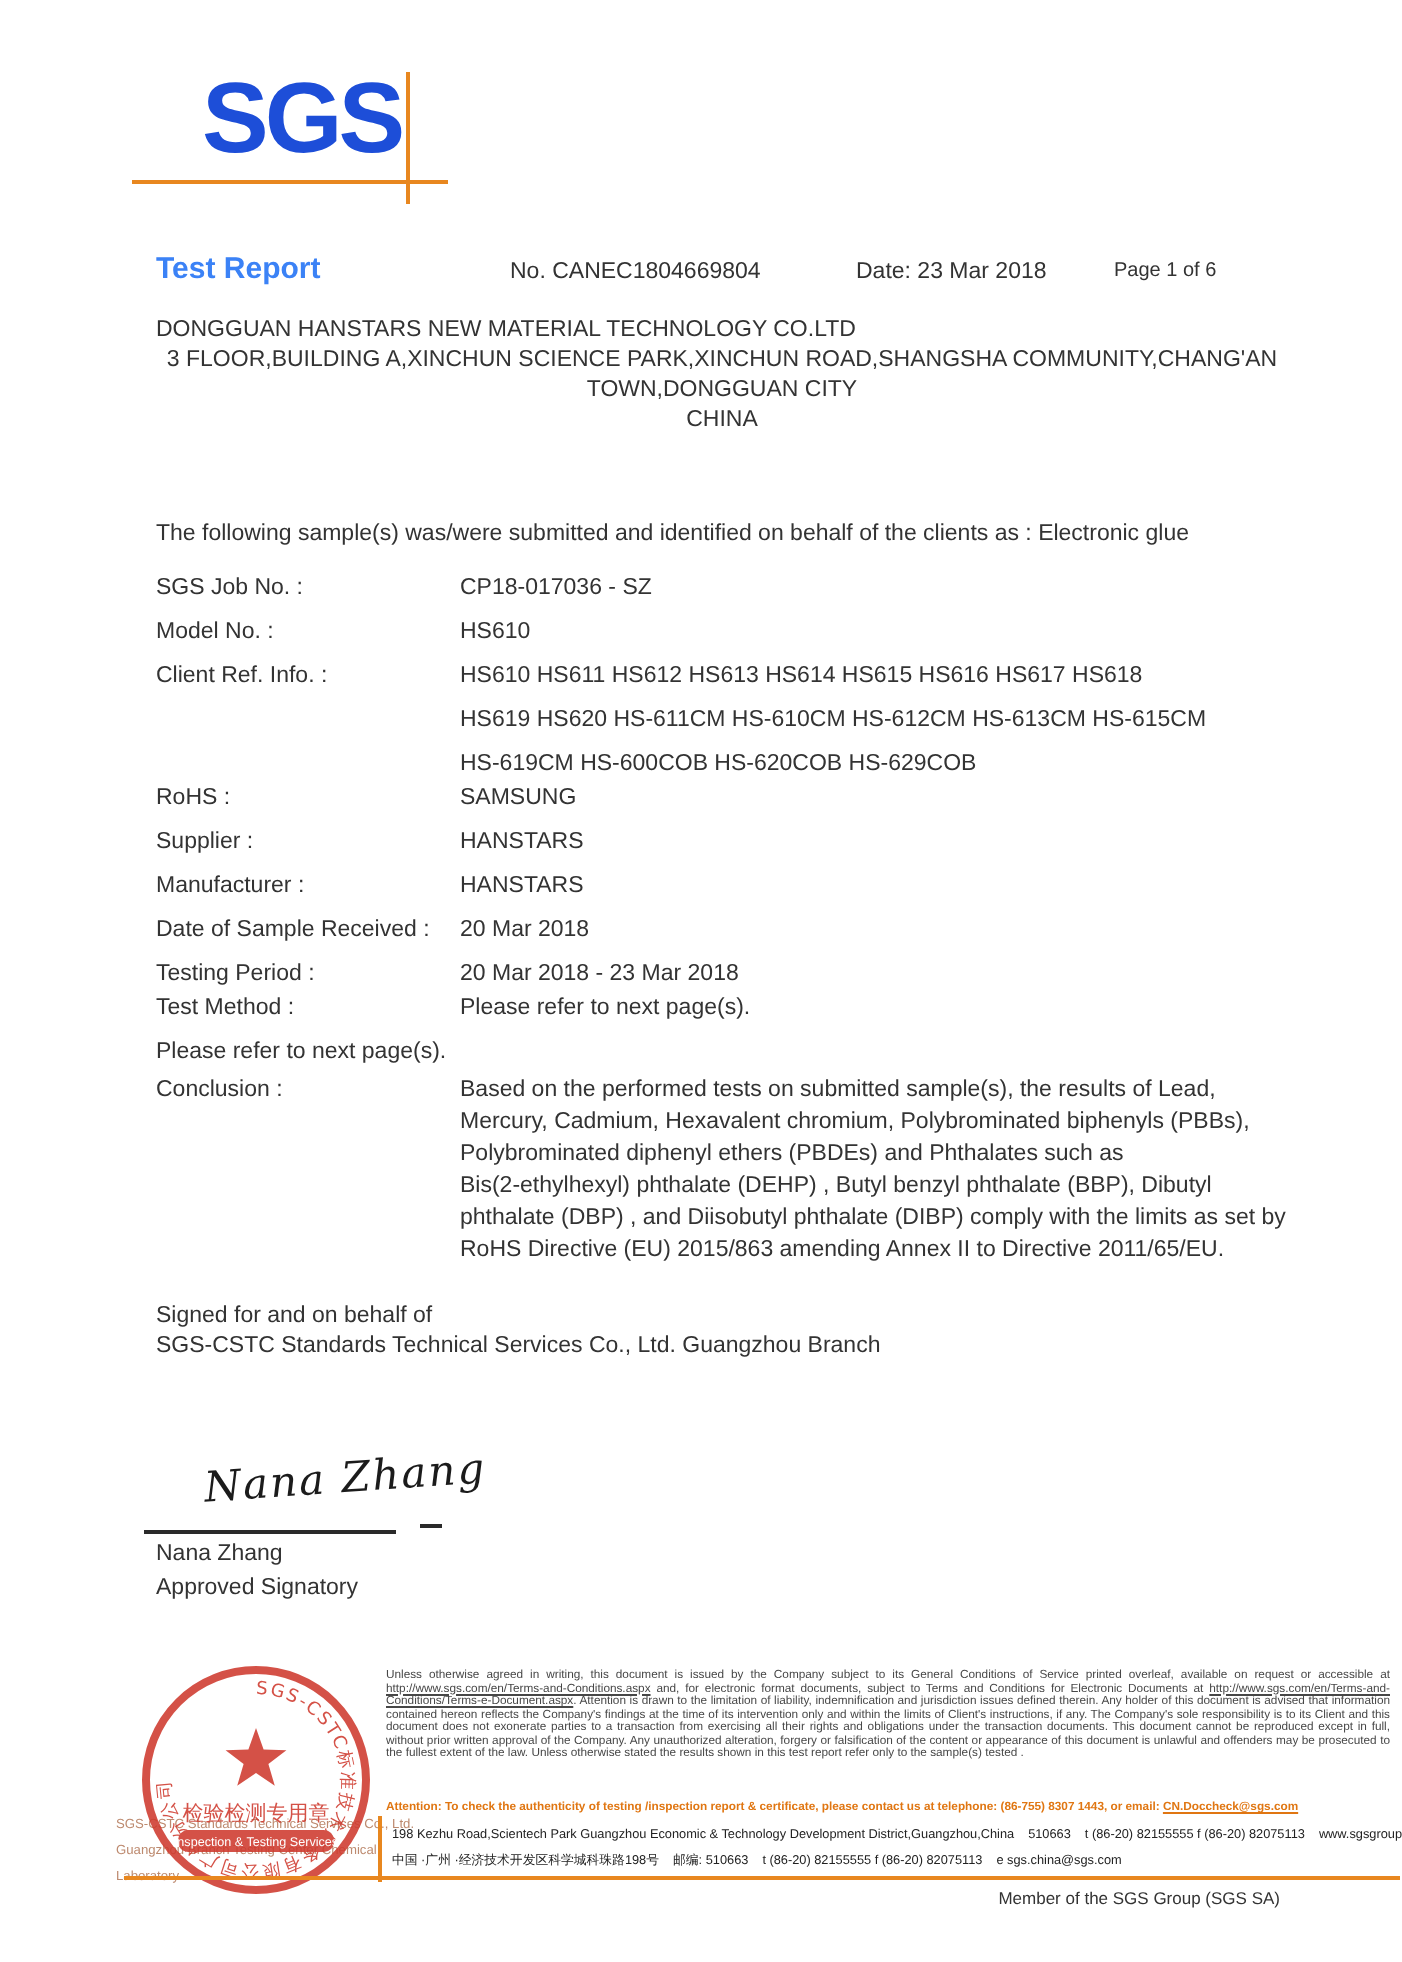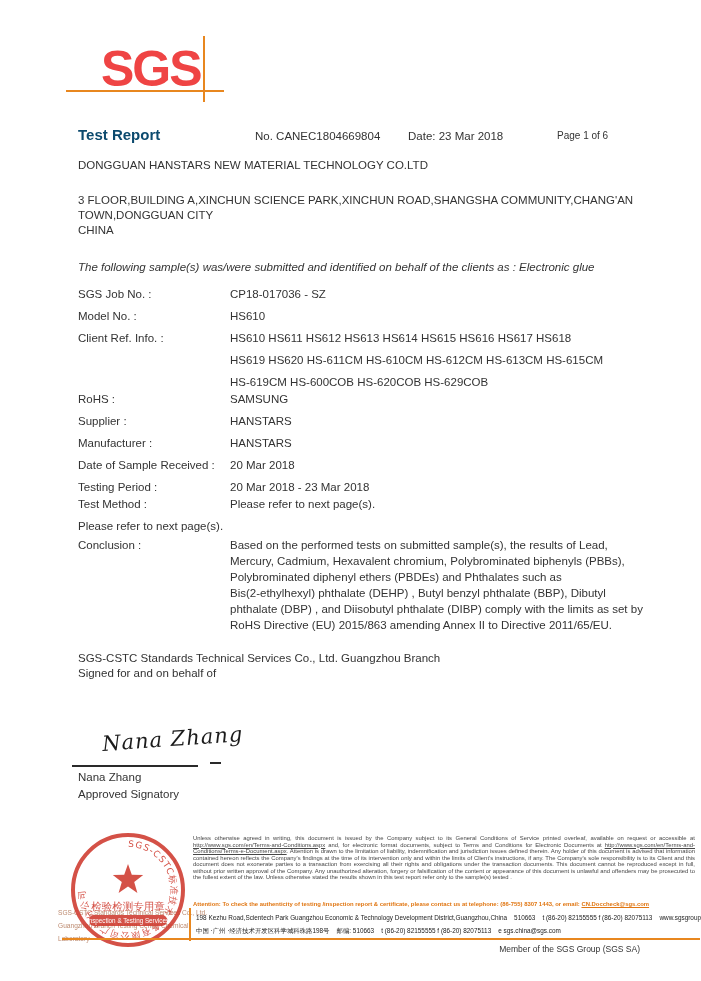--- a/index.html
+++ b/index.html
@@ -1,35 +1,35 @@
 <!DOCTYPE html>
 <html><head>
 <meta charset="utf-8">
 <style>
   html,body { margin:0; padding:0; background:#ffffff; }
   .page {
     position:relative; width:701px; height:981px; background:#ffffff;
     font-family:"Liberation Sans", sans-serif; color:#333333; overflow:hidden;
   }
   
-  .logo-text { position:absolute; left:101px; top:40px; font-size:50px; font-weight:bold;
-    color:#ef4444; letter-spacing:-2px; line-height:58px; }
+  .logo-text { position:absolute; left:101px; top:30px; font-size:50px; font-weight:bold;
+    color:#1d4ed8; letter-spacing:-2px; line-height:58px; }
   .logo-hline { position:absolute; left:66px; top:90px; width:158px; height:2px; background:#e8871f; }
   .logo-vline { position:absolute; left:203px; top:36px; width:2px; height:66px; background:#e8871f; }
   
-  .h-title { position:absolute; left:78px; top:126px; font-size:15px; font-weight:bold; color:#0c4a6e; }
+  .h-title { position:absolute; left:78px; top:126px; font-size:15px; font-weight:bold; color:#3b82f6; }
   .h-no   { position:absolute; left:255px; top:130px; font-size:11.5px; }
-  .h-date { position:absolute; left:408px; top:130px; font-size:11.5px; }
+  .h-date { position:absolute; left:428px; top:130px; font-size:11.5px; }
   .h-page { position:absolute; left:557px; top:130px; font-size:10px; }
   
   .client { position:absolute; left:78px; top:159px; width:566px; font-size:11.5px; }
-  .client-name { margin-bottom:22px; }
-  .client-addr { line-height:15px; white-space:pre-line; }
+  .client-name { margin-bottom:2px; }
+  .client-addr { line-height:15px; white-space:pre-line;text-align:center; }
   
-  .sample { position:absolute; left:78px; top:261px; font-size:11.5px;font-style:italic; }
+  .sample { position:absolute; left:78px; top:261px; font-size:11.5px; }
   
   .fields { position:absolute; left:78px; top:283px; width:566px; font-size:11.5px; }
   .frow { display:grid; grid-template-columns:152px 1fr; }
   .frow .flabel, .frow .fvalue { line-height:22px; }
   .frow .fvalue { white-space:pre-line; }
   .frow.pull5 { margin-top:-5px; }
   .frow.conclusion .flabel, .frow.conclusion .fvalue { line-height:16px; }
   
   .signed { position:absolute; left:78px; top:651px; font-size:11.5px; line-height:15px; }
   
@@ -128,22 +128,22 @@
       <div class="fvalue">Based on the performed tests on submitted sample(s), the results of Lead,
 Mercury, Cadmium, Hexavalent chromium, Polybrominated biphenyls (PBBs),
 Polybrominated diphenyl ethers (PBDEs) and Phthalates such as
 Bis(2-ethylhexyl) phthalate (DEHP) , Butyl benzyl phthalate (BBP), Dibutyl
 phthalate (DBP) , and Diisobutyl phthalate (DIBP) comply with the limits as set by
 RoHS Directive (EU) 2015/863 amending Annex II to Directive 2011/65/EU.</div>
     </div>
   </div>
 
   <div class="signed">
+    <div>Signed for and on behalf of</div>
     <div>SGS-CSTC Standards Technical Services Co., Ltd. Guangzhou Branch</div>
-    <div>Signed for and on behalf of</div>
   </div>
 
   <div class="sigblock">
     <div class="sig-hand">Nana Zhang</div>
     <div class="sig-line"></div>
     <div class="sig-line2"></div>
     <div class="sig-name">Nana Zhang</div>
     <div class="sig-role">Approved Signatory</div>
   </div>
 

